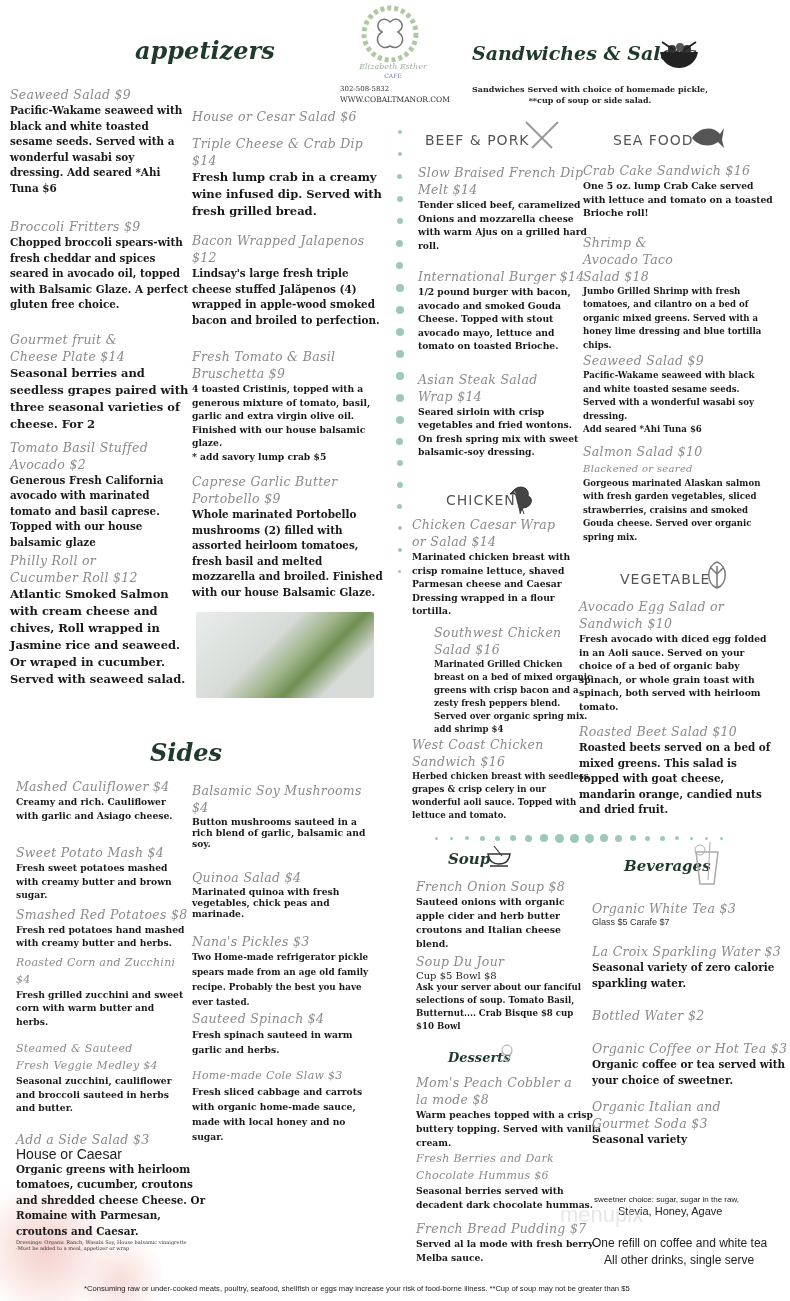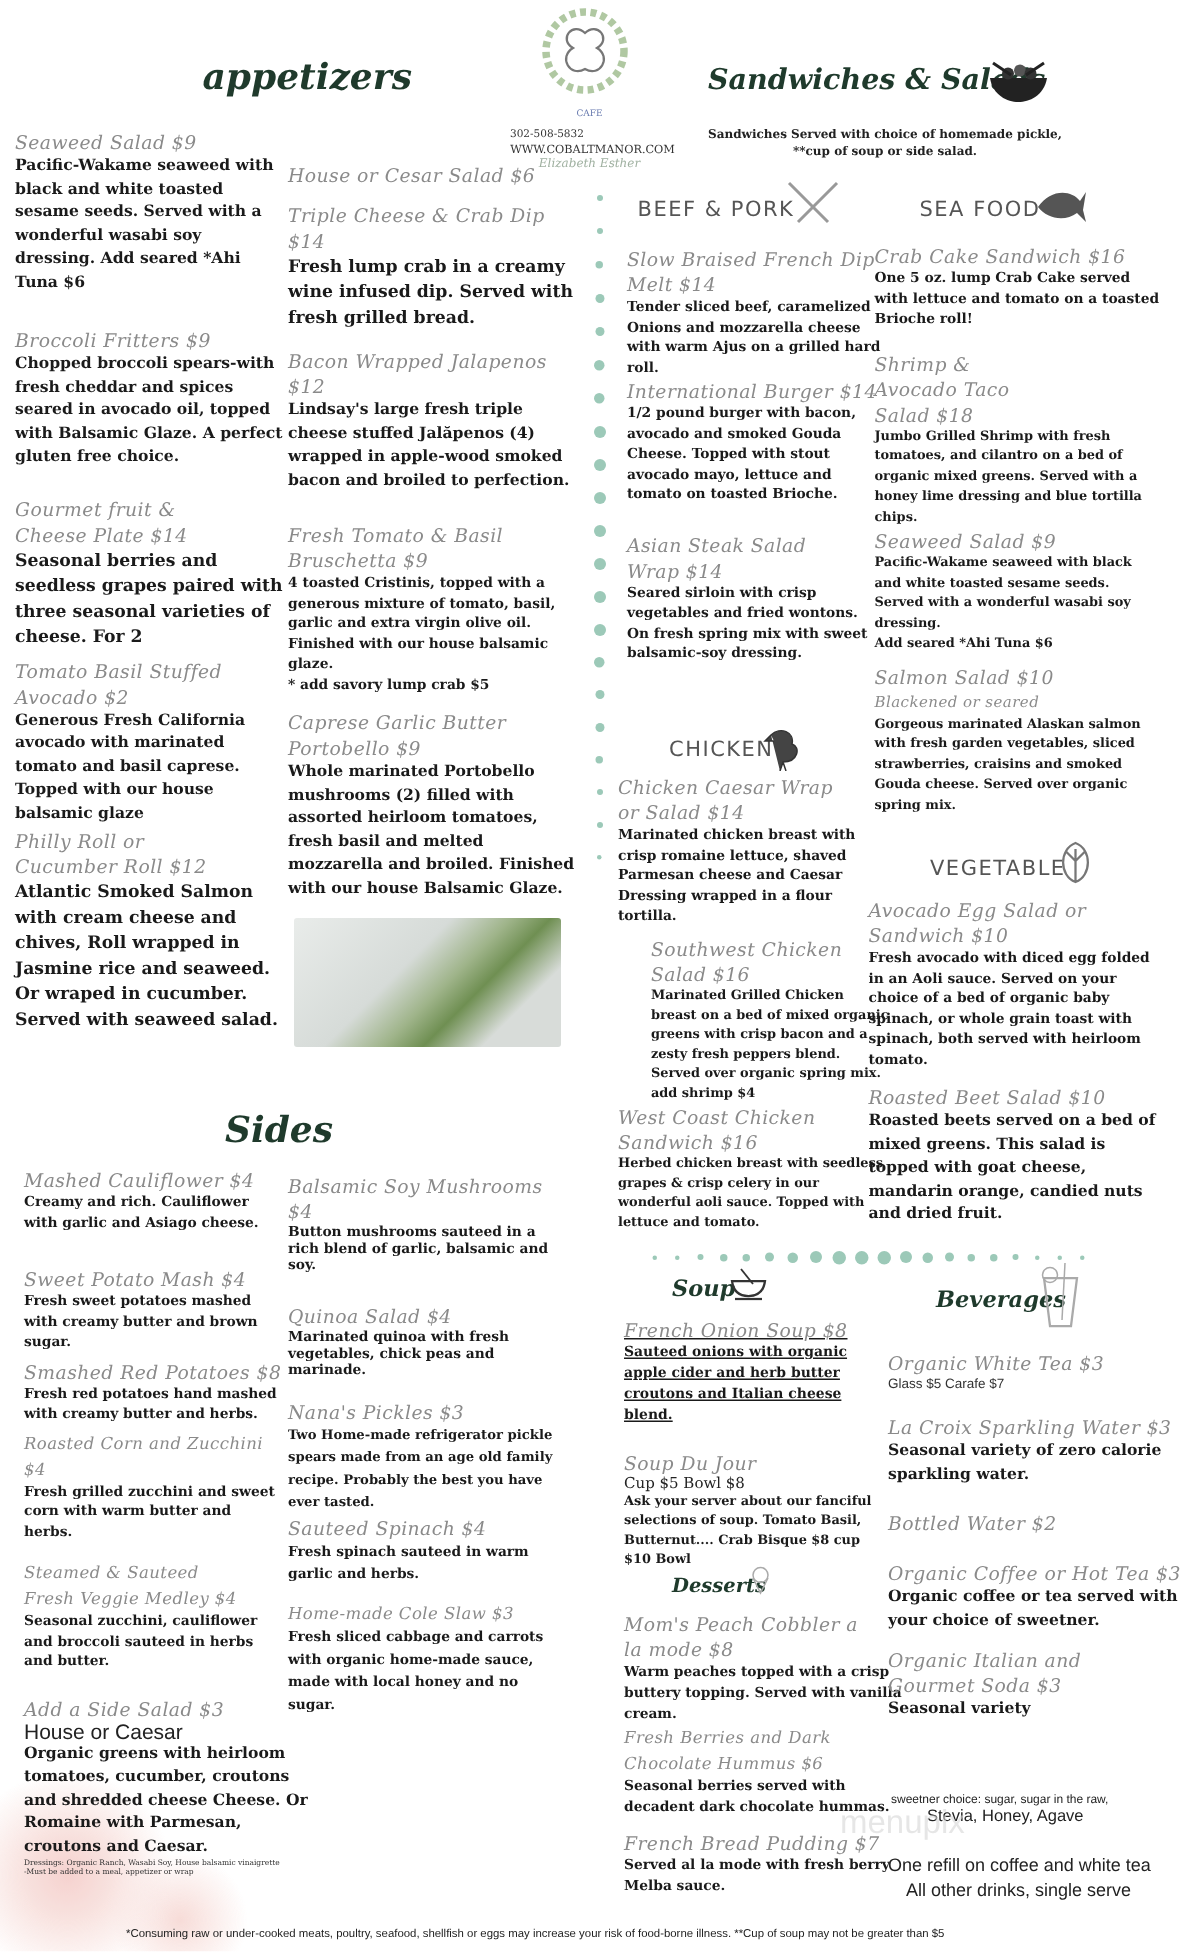--- a/index.html
+++ b/index.html
@@ -19,21 +19,21 @@
 </style>
 </head>
 <body>
 
 <div class="abs logo">
   <svg width="80" height="60" viewBox="0 0 80 60">
     <circle cx="40" cy="30" r="26" fill="none" stroke="#8fb07a" stroke-width="5" stroke-dasharray="4 3" opacity="0.7"></circle>
     <path d="M40 18 C32 10,22 22,32 28 C22 34,30 48,40 42 C50 48,58 34,48 28 C58 22,48 10,40 18Z" fill="none" stroke="#777" stroke-width="1.5"></path>
   </svg>
 </div>
-<div class="abs" style="left:348px;top:62px;width:90px;text-align:center;font-style:italic;font-size:8px;color:#9fb0a0;margin-top:42px;">Elizabeth Esther</div>
+<div class="abs" style="left:348px;top:62px;width:90px;text-align:center;font-style:italic;font-size:8px;color:#9fb0a0;">Elizabeth Esther</div>
 <div class="abs" style="left:348px;top:72px;width:90px;text-align:center;font-size:6px;color:#6a7cb0;">CAFE</div>
 <div class="abs" style="left:340px;top:85px;width:110px;font-size:7px;color:#333;">302-508-5832</div>
 <div class="abs" style="left:335px;top:95px;width:120px;text-align:center;font-size:7.5px;color:#333;">WWW.COBALTMANOR.COM</div>
 
 <div class="abs script-h" style="left:135px;top:36px;font-size:24px;">appetizers</div>
 
 <div class="abs" style="left:10px;top:86px;width:180px;">
   <div style="margin-bottom:22px;">
     <div class="item-title">Seaweed Salad $9</div>
     <div class="desc">Pacific-Wakame seaweed with black and white toasted sesame seeds. Served with a wonderful wasabi soy dressing. Add seared *Ahi Tuna $6</div>
@@ -145,21 +145,21 @@
 </div>
 
 <div class="abs cat" style="left:425px;top:132px;">BEEF &amp; PORK</div>
 <div class="abs" style="left:522px;top:120px;">
   <svg width="40" height="30" viewBox="0 0 40 30">
       <line x1="4" y1="2" x2="30" y2="28" stroke="#999" stroke-width="2"></line>
       <line x1="36" y1="2" x2="10" y2="28" stroke="#999" stroke-width="2"></line>
     </svg>
 </div>
 <div class="abs" style="left:418px;top:164px;width:170px;">
-  <div style="margin-bottom:0;">
+  <div style="margin-bottom:16px;">
     <div class="item-title">Slow Braised French Dip Melt $14</div>
     <div class="desc sm">Tender sliced beef, caramelized Onions and mozzarella cheese with warm Ajus on a grilled hard roll.</div>
   </div>
   <div style="margin-bottom:18px;">
     <div class="item-title">International Burger $14</div>
     <div class="desc sm">1/2 pound burger with bacon, avocado and smoked Gouda Cheese.  Topped with stout avocado mayo, lettuce and tomato on toasted Brioche.</div>
   </div>
   <div>
     <div class="item-title" style="width:140px;">Asian Steak Salad Wrap $14</div>
     <div class="desc sm">Seared sirloin with crisp vegetables and fried wontons. On fresh spring mix with sweet balsamic-soy dressing.</div>
@@ -289,21 +289,21 @@
 
 <div class="abs script-h" style="left:448px;top:850px;font-size:15px;">Soup</div>
 <div class="abs" style="left:486px;top:844px;">
   <svg width="26" height="24" viewBox="0 0 26 24">
       <path d="M2 10 H24 C23 18,18 20,13 20 C8 20,3 18,2 10Z" fill="none" stroke="#333" stroke-width="1.5"></path>
       <line x1="4" y1="22" x2="22" y2="22" stroke="#333" stroke-width="1.5"></line>
       <line x1="8" y1="2" x2="16" y2="12" stroke="#333" stroke-width="1.2"></line>
     </svg>
 </div>
 <div class="abs" style="left:416px;top:878px;width:176px;">
-  <div style="margin-bottom:16px;text-decoration:underline;">
+  <div style="margin-bottom:2px;">
     <div class="item-title">French Onion Soup $8</div>
     <div class="desc sm" style="font-size:9.3px;line-height:14px;">Sauteed onions with organic apple cider and herb butter croutons and Italian cheese blend.</div>
   </div>
   <div>
     <div class="item-title">Soup Du Jour</div>
     <div style="font-size:10px;color:#222;">Cup $5 Bowl $8</div>
     <div class="desc sm" style="font-size:8.6px;line-height:13px;">Ask your server about our fanciful selections of soup. Tomato Basil, Butternut.... Crab Bisque $8 cup $10 Bowl</div>
   </div>
 </div>
 

